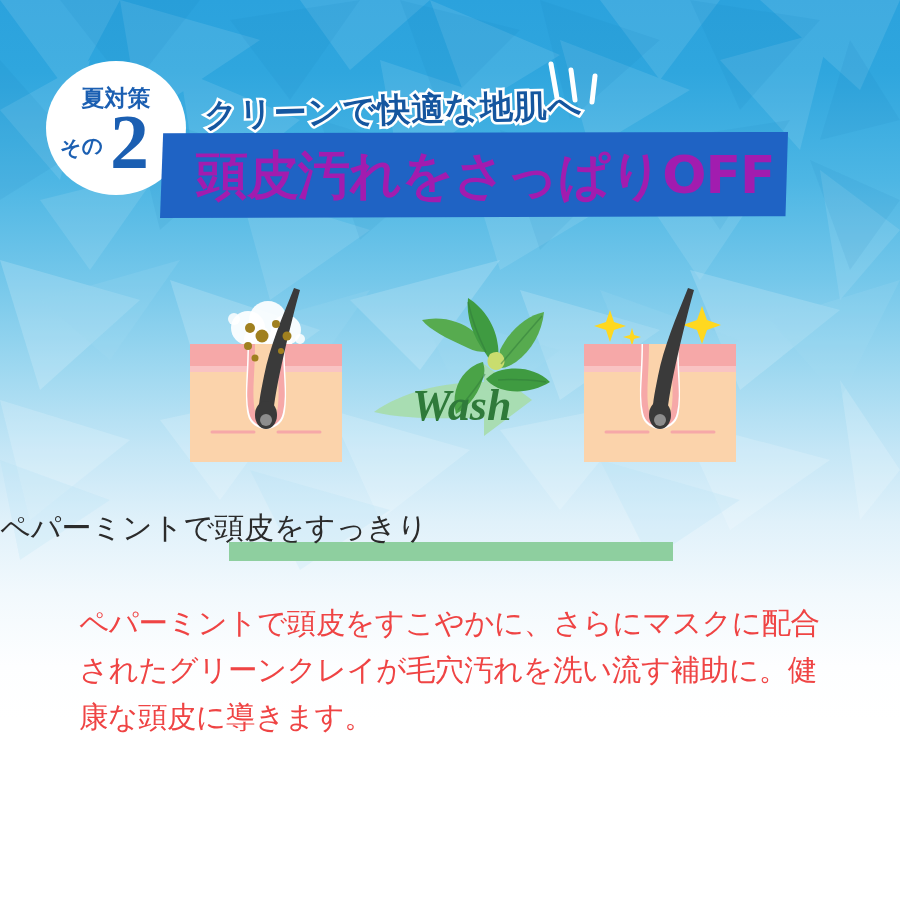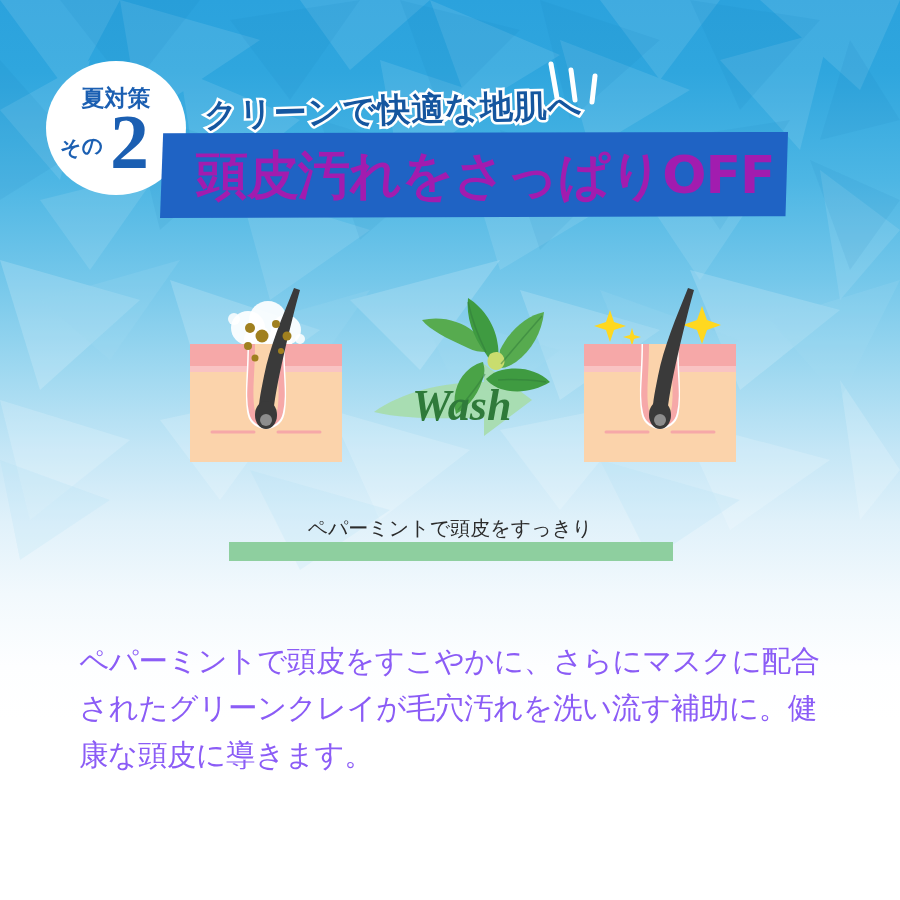--- a/index.html
+++ b/index.html
@@ -173,37 +173,37 @@
     left: 229px;
     top: 542px;
     width: 444px;
     height: 19px;
     background: #8ecf9f;
   }
   .caption-text {
     position: absolute;
     left: 0; right: 0;
     top: 508px;
-    text-align: center;
-    font-size: 20px;
+    text-align: left;
+    font-size: 30px;
     line-height: 40px;
     color: #2b2b2b;
     font-family: "DejaVu Sans", sans-serif;
     white-space: nowrap;
   }
 
   
   .body-copy {
     position: absolute;
     left: 79px;
-    top: 638px;
+    top: 600px;
     width: 760px;
     font-size: 29.5px;
     line-height: 47px;
-    color: #8b5cf6;
+    color: #ef4444;
     font-family: "DejaVu Sans", sans-serif;
     letter-spacing: -0.4px;
   }
 </style>
 </head>
 <body>
 
 <div id="page">
 
   <div class="bg-layer bg-gradient"></div>

